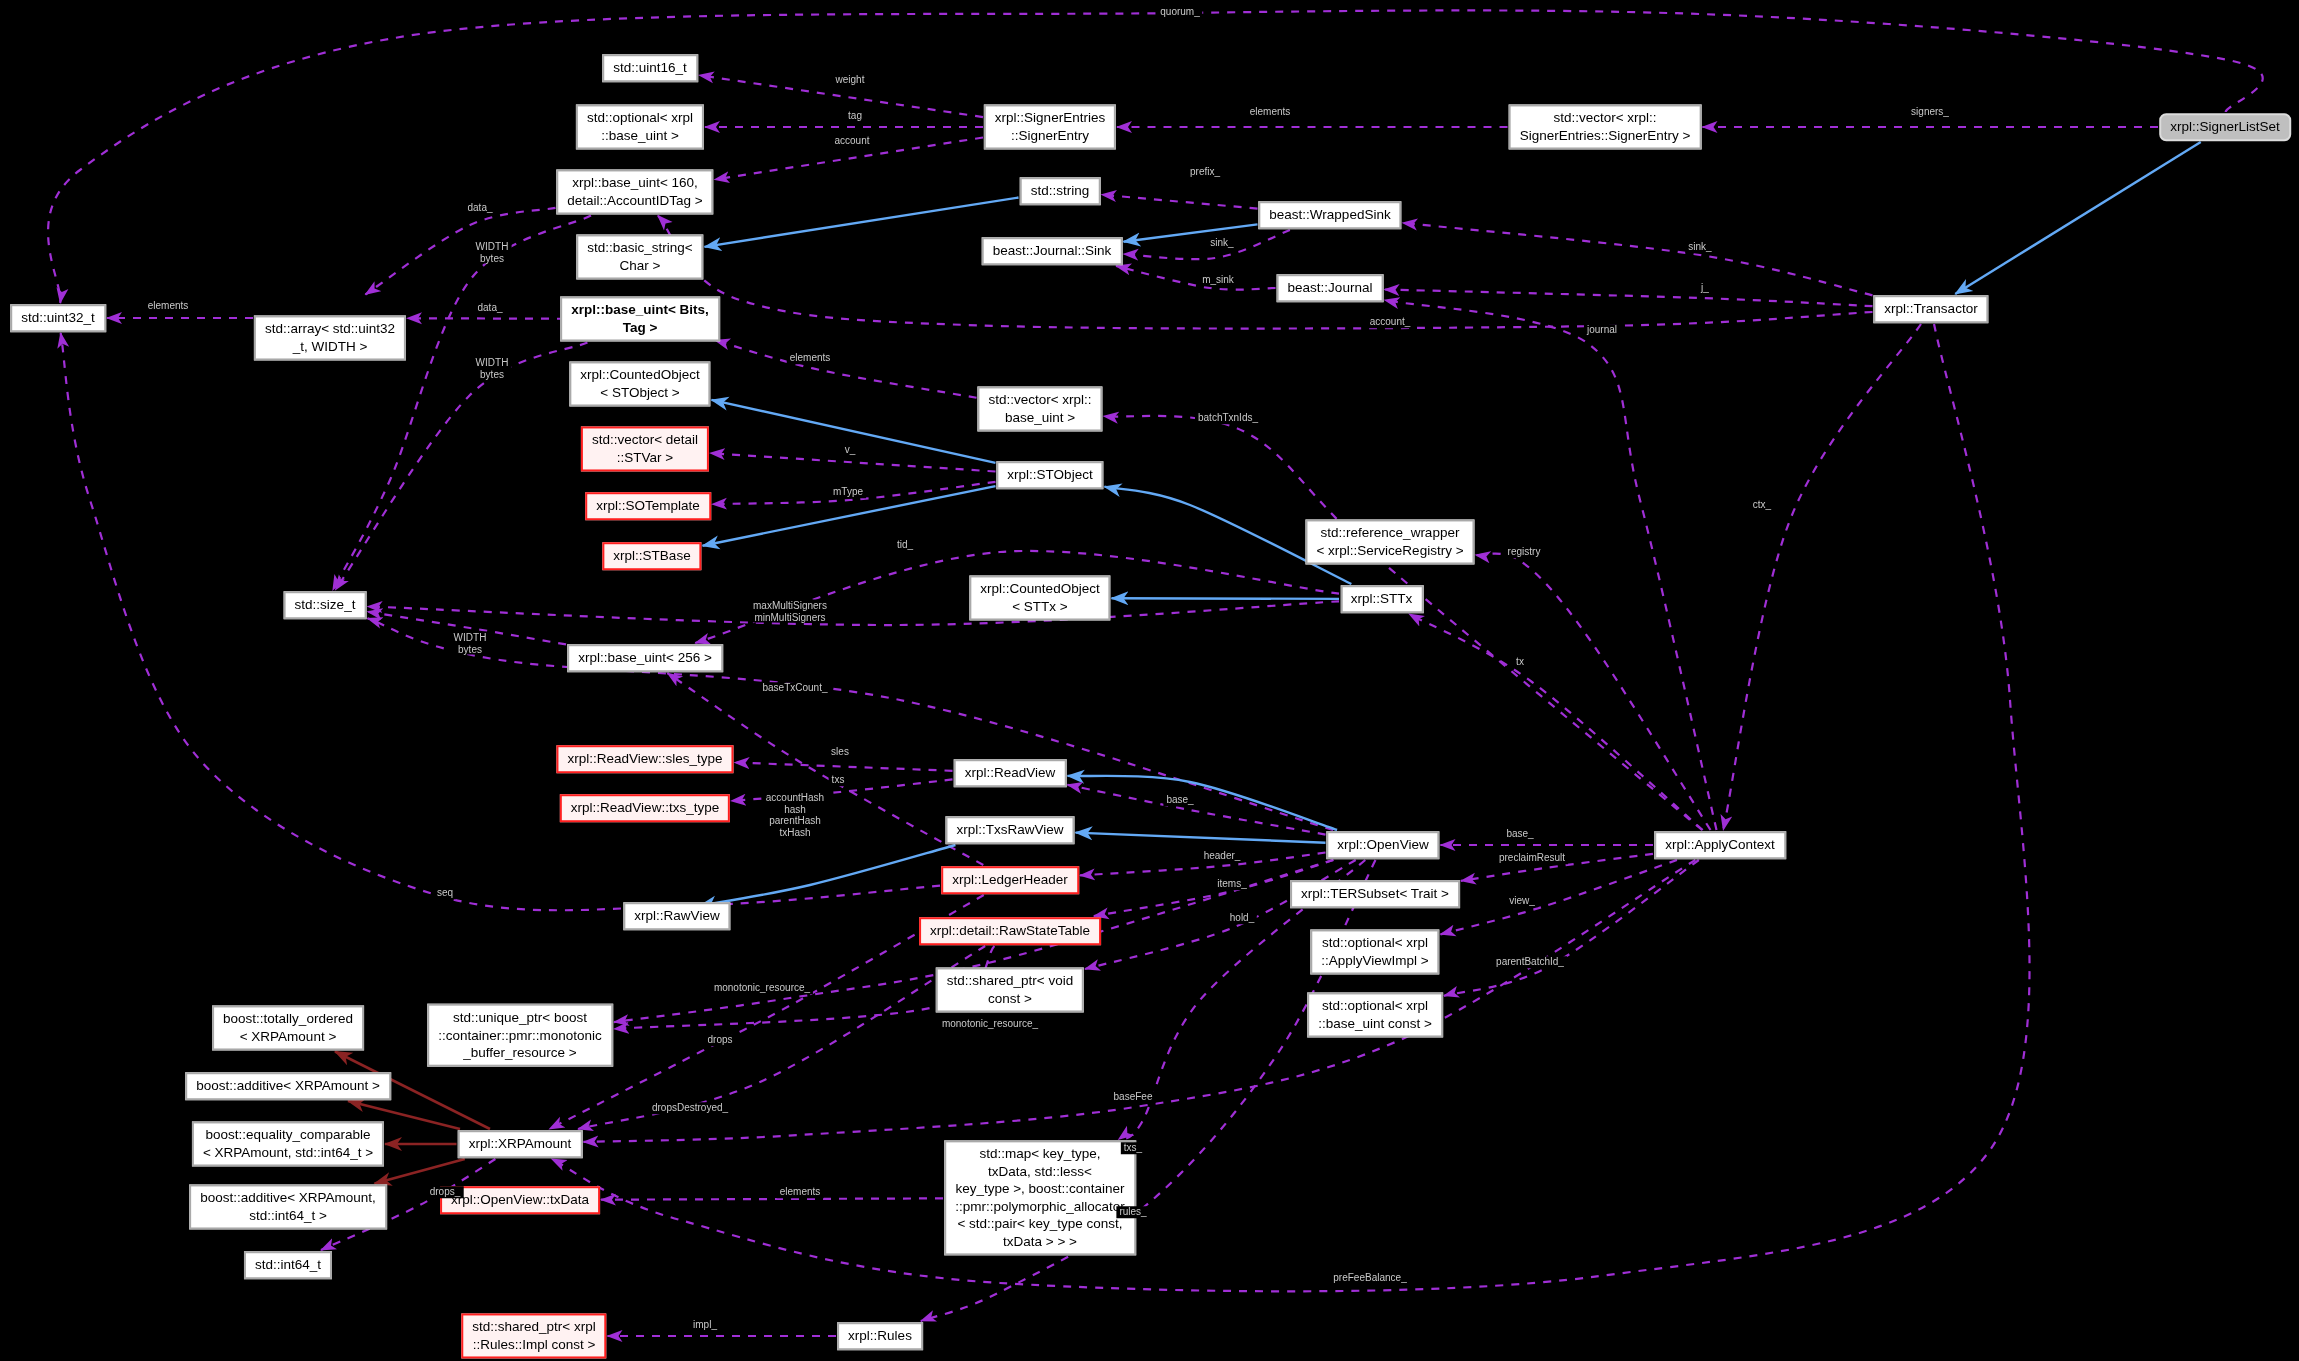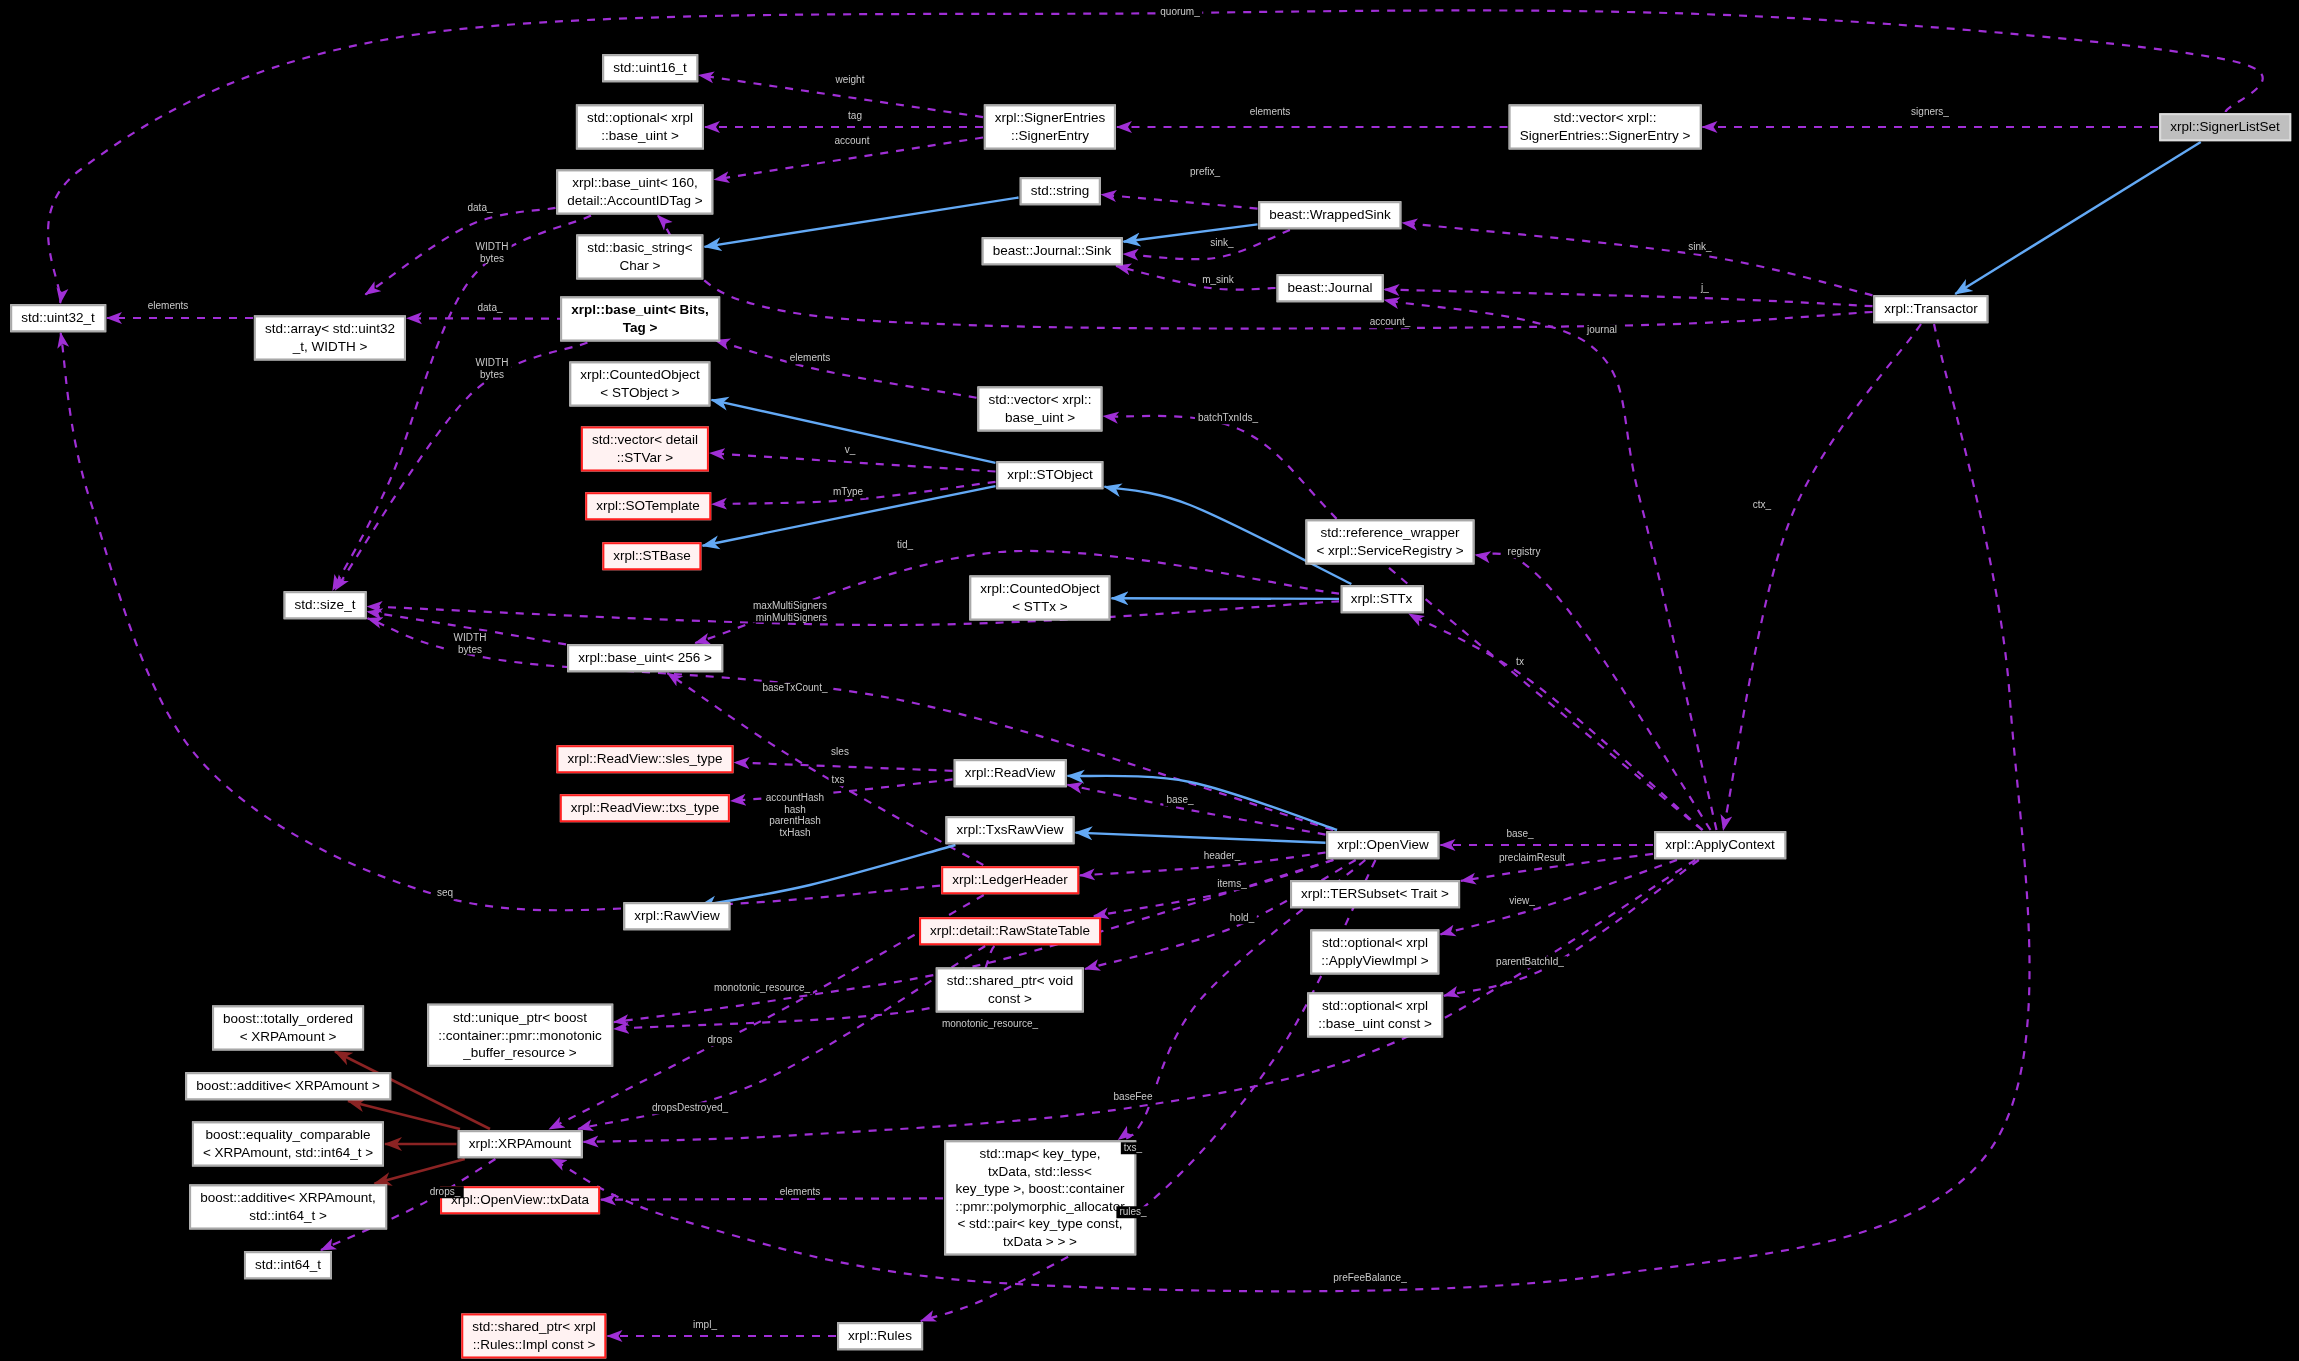--- a/index.html
+++ b/index.html
@@ -7,21 +7,21 @@
           font-family:"Liberation Sans","DejaVu Sans",sans-serif;overflow:hidden;}
   #edge-layer{position:absolute;left:0;top:0;width:2299px;height:1361px;z-index:1;}
   #edge-layer path{fill:none;}
   .e-usage{stroke:var(--c-usage);stroke-width:2.2;stroke-dasharray:8 8;}
   .e-inherit{stroke:var(--c-inherit);stroke-width:2.4;}
   .e-private{stroke:var(--c-private);stroke-width:2.6;}
   .node{position:absolute;transform:translate(-50%,-50%);z-index:2;
         background:var(--c-nfill);color:var(--c-ntext);border:2px solid var(--c-nborder);
         font-size:13.5px;line-height:1.3;padding:3px 9px;text-align:center;white-space:pre;}
   .node.red{border-color:var(--c-rborder);background:var(--c-rfill);}
-  .node.main{background:var(--c-mfill);border-color:var(--c-mborder);}
+  .node.main{background:var(--c-mfill);border-color:var(--c-mborder);border-radius:7px;}
   .edge-label{position:absolute;transform:translate(-50%,-50%);z-index:3;
         color:var(--c-label);background:var(--bg);font-size:10px;line-height:1.15;
         padding:0 3px;white-space:pre;text-align:center;}
 </style>
 </head>
 <body>
 
 <div id="canvas">
   <svg id="edge-layer" width="2299" height="1361" viewBox="0 0 2299 1361" xmlns="http://www.w3.org/2000/svg">
     <defs>
@@ -199,21 +199,21 @@
 bytes</div>
     <div class="edge-label" style="left: 492px; top: 368px;">WIDTH
 bytes</div>
     <div class="edge-label" style="left: 470px; top: 643px;">WIDTH
 bytes</div>
     <div class="edge-label" style="left: 810px; top: 358px;">elements</div>
     <div class="edge-label" style="left: 850px; top: 450px;">v_</div>
     <div class="edge-label" style="left: 848px; top: 492px;">mType</div>
     <div class="edge-label" style="left: 1228px; top: 418px;">batchTxnIds_</div>
     <div class="edge-label" style="left: 905px; top: 545px;">tid_</div>
-    <div class="edge-label" style="left: 790px; top: 611px; text-align: right;">maxMultiSigners
+    <div class="edge-label" style="left: 790px; top: 611px;">maxMultiSigners
 minMultiSigners</div>
     <div class="edge-label" style="left: 795px; top: 688px;">baseTxCount_</div>
     <div class="edge-label" style="left: 840px; top: 752px;">sles</div>
     <div class="edge-label" style="left: 838px; top: 780px;">txs</div>
     <div class="edge-label" style="left: 795px; top: 815px;">accountHash
 hash
 parentHash
 txHash</div>
     <div class="edge-label" style="left: 1180px; top: 800px;">base_</div>
     <div class="edge-label" style="left: 1222px; top: 856px;">header_</div>

